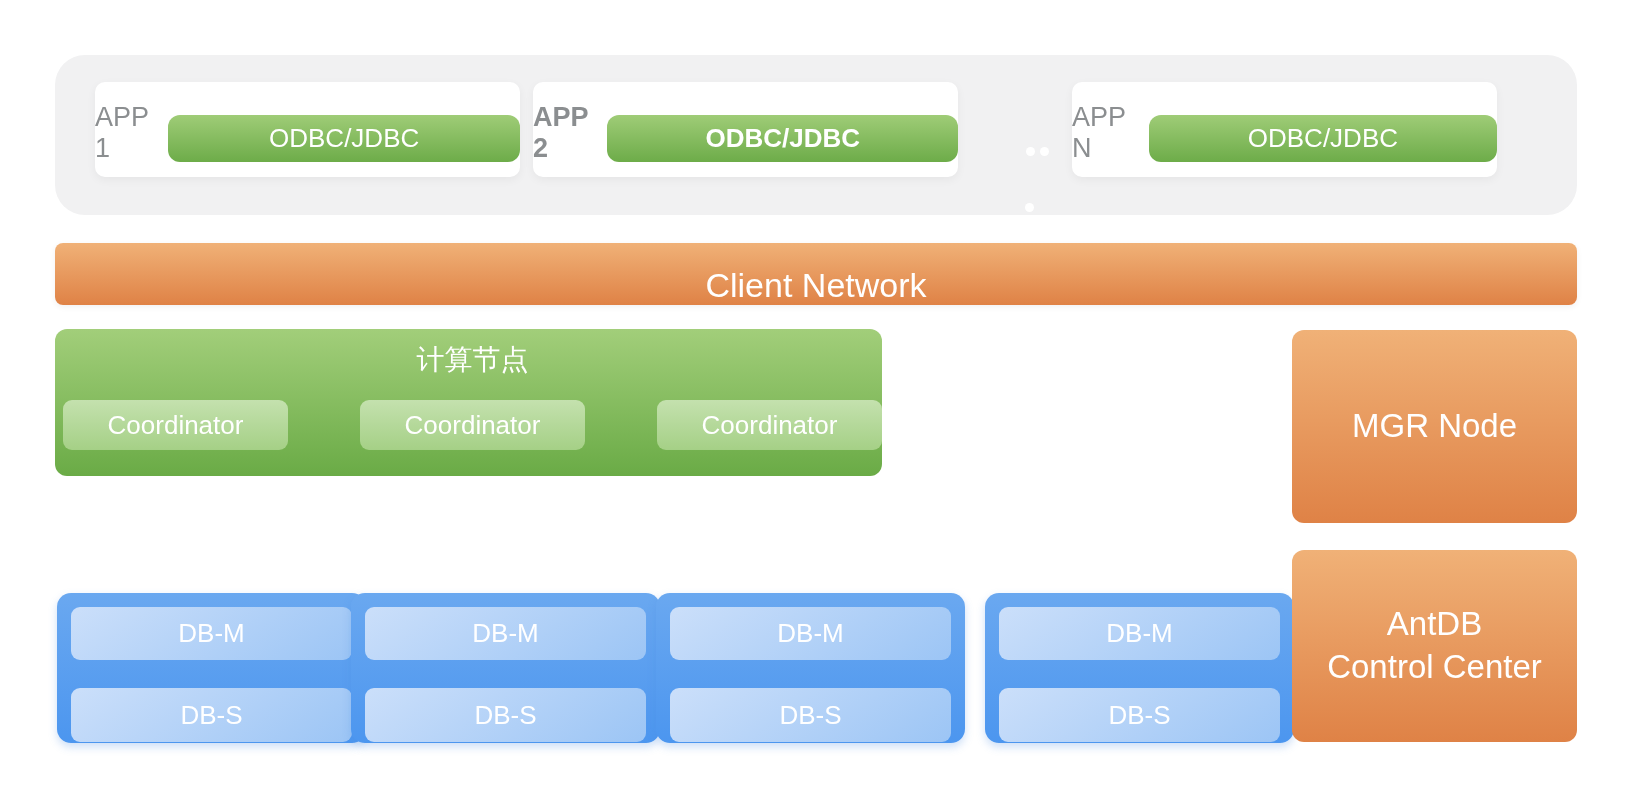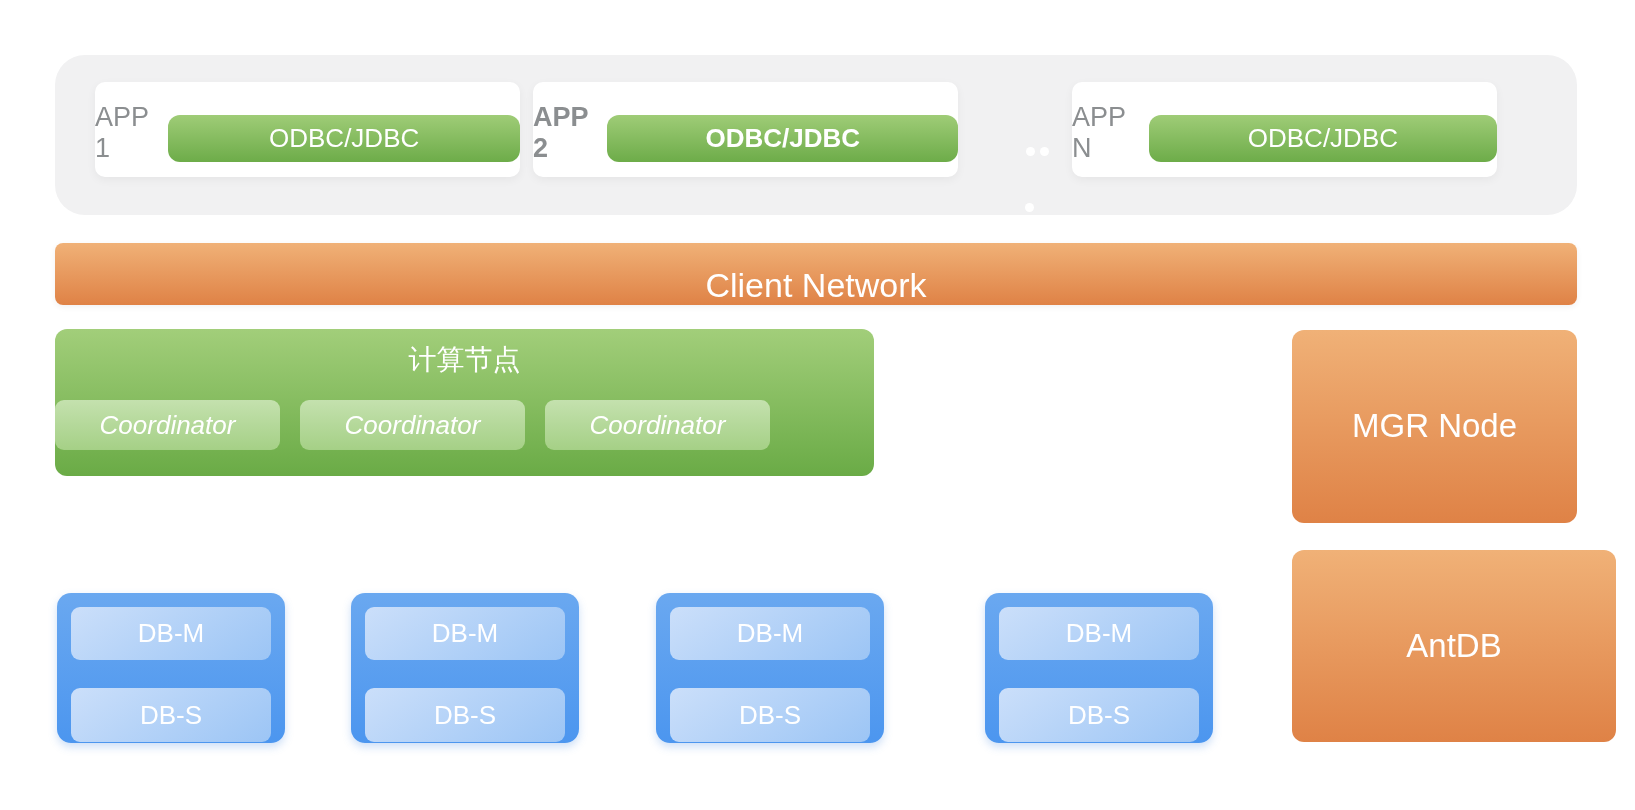--- a/index.html
+++ b/index.html
@@ -37,46 +37,47 @@
     box-shadow:0 2px 6px rgba(0,0,0,0.06);
   }
   .bar-client  { left:55px; top:243px; width:1522px; height:62px; }
   .bar-private { left:55px; top:499px; width:1198px; height:62px; }
 
   
   .gbox {
     border-radius:12px; color:#ffffff;
     background:linear-gradient(180deg,#a2ce7a,#6aab46);
   }
-  .gbox-compute { left:55px;  top:329px; width:819px; height:147px; }
+  .gbox-compute { left:55px;  top:329px; width:819px; height:147px;padding-left:8px; }
   .gbox-gtm     { left:916px; top:329px; width:338px; height:147px; }
   .gtitle { text-align:center; font-size:28px; line-height:34px; margin-top:14px; }
-  .chip-row { display:flex; justify-content:flex-start; gap:20px; margin-top:23px;font-style:italic; }
+  .chip-row { display:flex; justify-content:space-between; gap:20px; margin-top:23px; }
   .chip-light {
     width:225px; height:50px; border-radius:9px;
     background:linear-gradient(180deg,#c4e1ae,#a5d086);
     color:#ffffff; font-size:26px;
     display:flex; align-items:center; justify-content:center;
   }
 
   
   .obox {
     border-radius:12px; color:#ffffff; font-size:33px; line-height:1.3;
     background:linear-gradient(180deg,#f0b177,#df8246);
     display:flex; flex-direction:column; align-items:center; justify-content:center;
     text-align:left;
   }
   .obox-mgr { left:1292px; top:330px; width:285px; height:193px; }
-  .obox-cc  { left:1292px; top:550px; width:324px; height:192px; }
+  .obox-cc  { left:1292px; top:550px; width:285px; height:192px; }
 
   
   .bbox {
-    top:593px; width:228px; height:150px; border-radius:14px;
+    top:593px; width:272px; height:150px; border-radius:14px;
     background:linear-gradient(180deg,#6aa8f0,#4c96ef);
     box-shadow:0 4px 9px rgba(77,139,226,0.28);
+    padding-left:37px;
   }
   .bbox .inner {
     position:absolute; left:14px; right:14px; border-radius:9px;
     background:linear-gradient(145deg,#cbdffa,#9cc5f5);
     color:#ffffff; font-size:26px;
     display:flex; align-items:center; justify-content:center;
   }
   .inner-m { top:14px; height:53px; }
   .inner-s { top:95px; height:54px; }
   .bbox-1 { left:57px; }
@@ -138,15 +139,16 @@
     <div class="inner inner-m">DB-M</div>
     <div class="inner inner-s">DB-S</div>
   </div>
   <div class="abs bbox bbox-4">
     <div class="inner inner-m">DB-M</div>
     <div class="inner inner-s">DB-S</div>
   </div>
 
   <div class="abs obox obox-cc">
     <span>AntDB</span>
+    <span>Control Center</span>
   </div>
 
 </div>
 
 </body></html>

